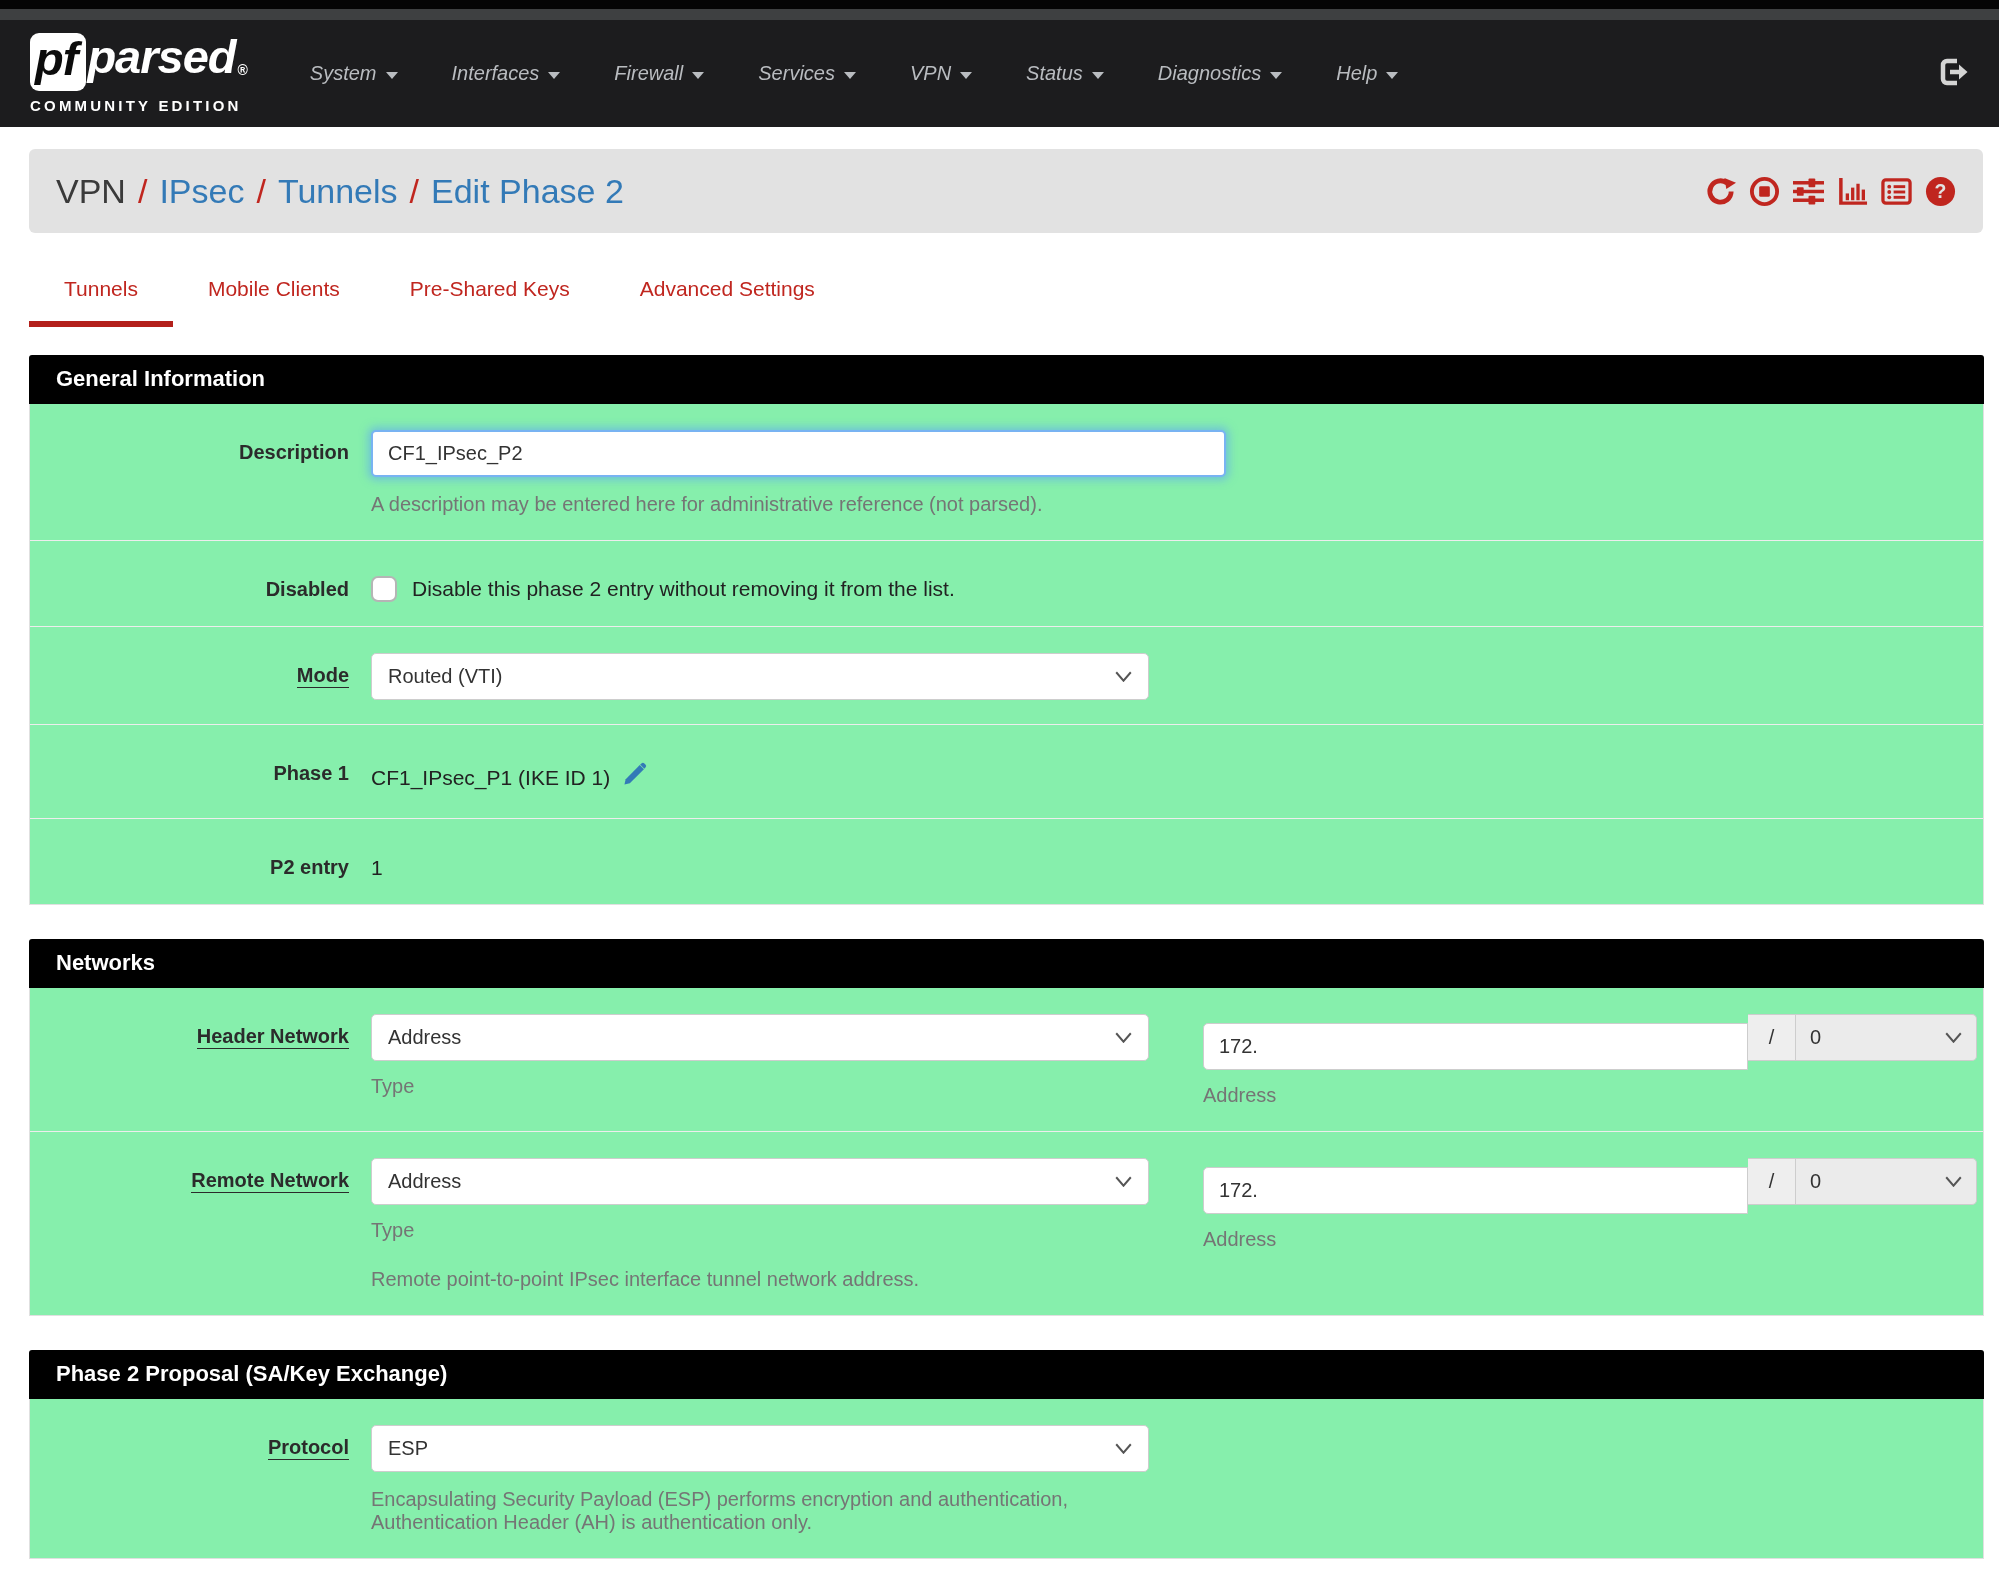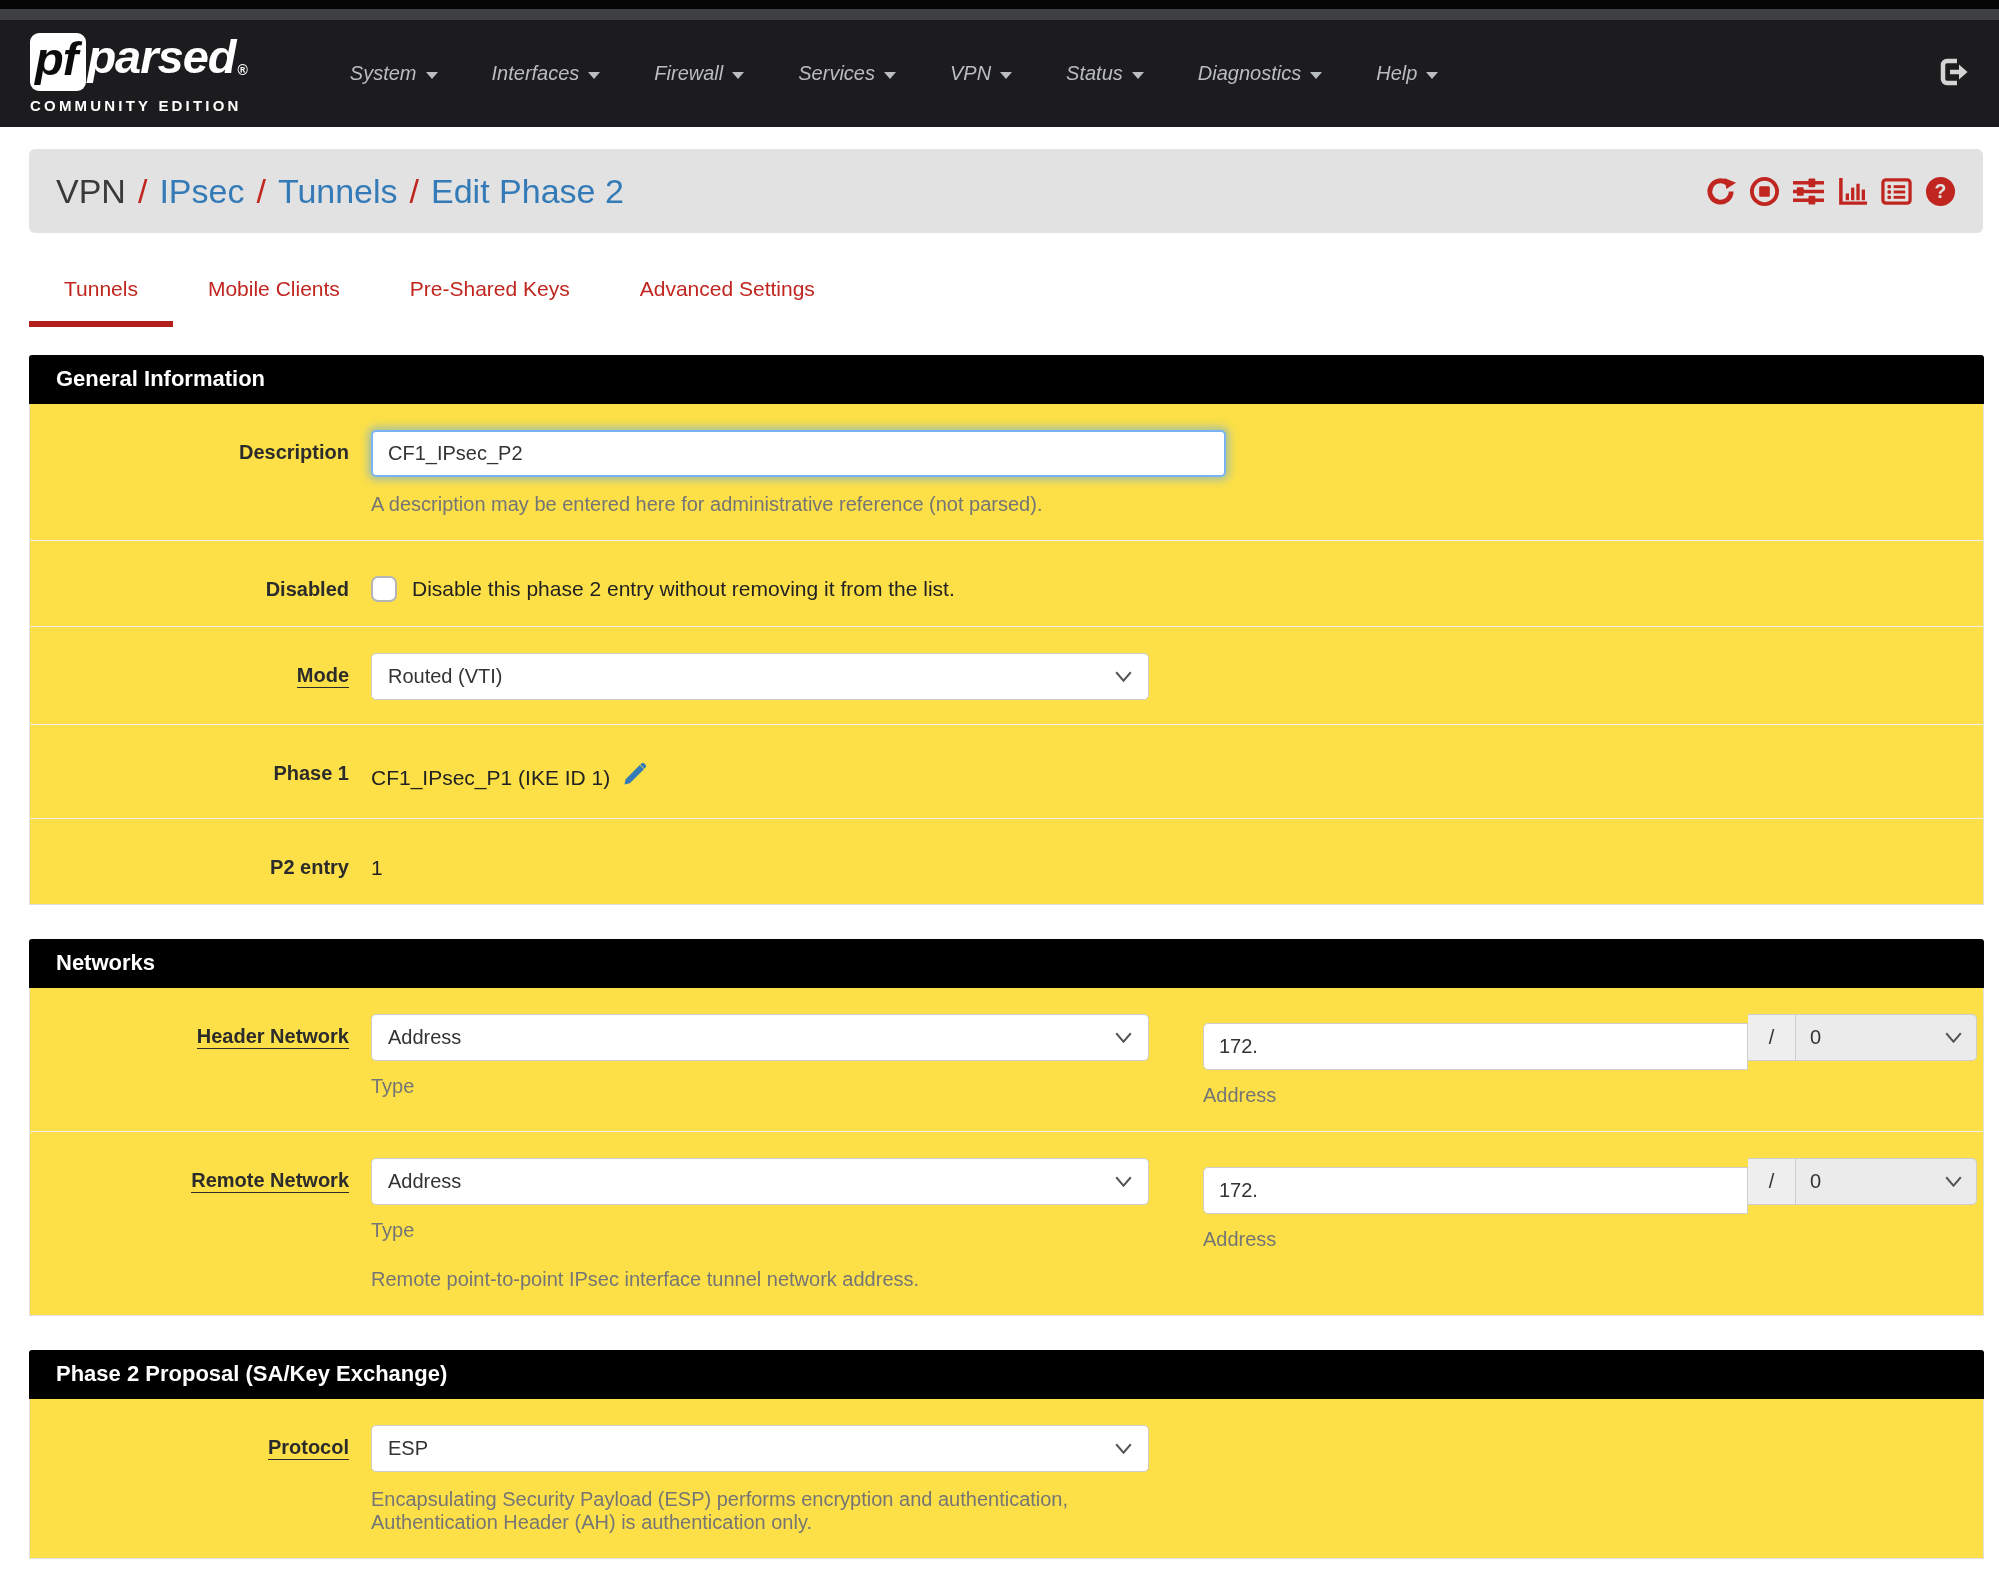--- a/index.html
+++ b/index.html
@@ -4,21 +4,21 @@
 <style>
   * { margin:0; padding:0; box-sizing:border-box; }
   html,body { width:1999px; height:1573px; overflow:hidden; background:#fff;
     font-family:"Liberation Sans", sans-serif; color:#2b2b2b; }
 
   
   .strip-black { height:9px; background:#050505; }
   .strip-gray  { height:11px; background:#3e4041; }
 
   
-  .navbar { height:107px; background:#1c1c1e; display:flex; align-items:center; padding:0 30px;gap:40px; }
+  .navbar { height:107px; background:#1c1c1e; display:flex; align-items:center; padding:0 30px; }
   .logo { display:flex; flex-direction:column; margin-right:36px; }
   .logo-main { display:flex; align-items:flex-start; font-style:italic; font-weight:bold; font-size:47px; color:#fff; letter-spacing:-1px; line-height:1; }
   .pf-box { background:#fff; color:#0c0c0c; border-radius:9px; padding:4px 9px 10px 5px; margin-right:1px; line-height:0.95; }
   .logo-reg { font-size:14px; font-style:normal; margin-top:30px; margin-left:2px; }
   .logo-sub { color:#fff; font-size:15px; font-weight:bold; letter-spacing:3.2px; margin-top:6px; }
   .nav-menu { display:flex; align-items:center; }
   .nav-item { color:#b9bcc0; font-size:20px; padding:0 27px; display:flex; align-items:center; cursor:pointer;font-style:italic; }
   .caret { display:inline-block; width:0; height:0; border-left:6px solid transparent; border-right:6px solid transparent; border-top:7px solid #b9bcc0; margin-left:9px; margin-top:3px; }
   .nav-right { margin-left:auto; color:#d4d4d4; display:flex; align-items:center; }
 
@@ -34,21 +34,21 @@
   .crumb-icons svg { width:31px; height:31px; }
 
   
   .tabs { display:flex; margin:26px 0 0 29px; }
   .tab { color:#c0261f; font-size:21px; padding:18px 35px 20px 35px; cursor:pointer; position:relative; }
   .tab.active::after { content:""; position:absolute; left:0; right:0; bottom:-6px; height:6px; background:#b3201b; }
 
   
   .panel { margin:34px 15px 26px 29px; }
   .panel-header { background:#000000; color:#fff; font-weight:bold; font-size:22px; padding:11px 27px 12px 27px; border-radius:3px 3px 0 0; }
-  .panel-body { background:#fde047; border:1px solid #e0e0e0; border-top:none; }
+  .panel-body { background:#86efac; border:1px solid #e0e0e0; border-top:none; }
   .frow { display:grid; grid-template-columns:341px 832px 1fr; padding:26px 0 24px 0; border-bottom:1px solid #ededed; align-items:start; }
   .frow:last-child { border-bottom:none; }
   .flabel { text-align:right; padding-right:22px; padding-top:11px; font-weight:bold; font-size:20px; color:#2b2b2b; }
   .flabel .u { border-bottom:1px solid #2b2b2b; padding-bottom:1px; }
   .fcontrol { padding-right:54px; }
   .fright { padding-right:8px; }
 
   .help-text { color:#757575; font-size:20px; margin-top:16px; }
   .mini-label { color:#757575; font-size:20px; margin-top:14px; }
 

